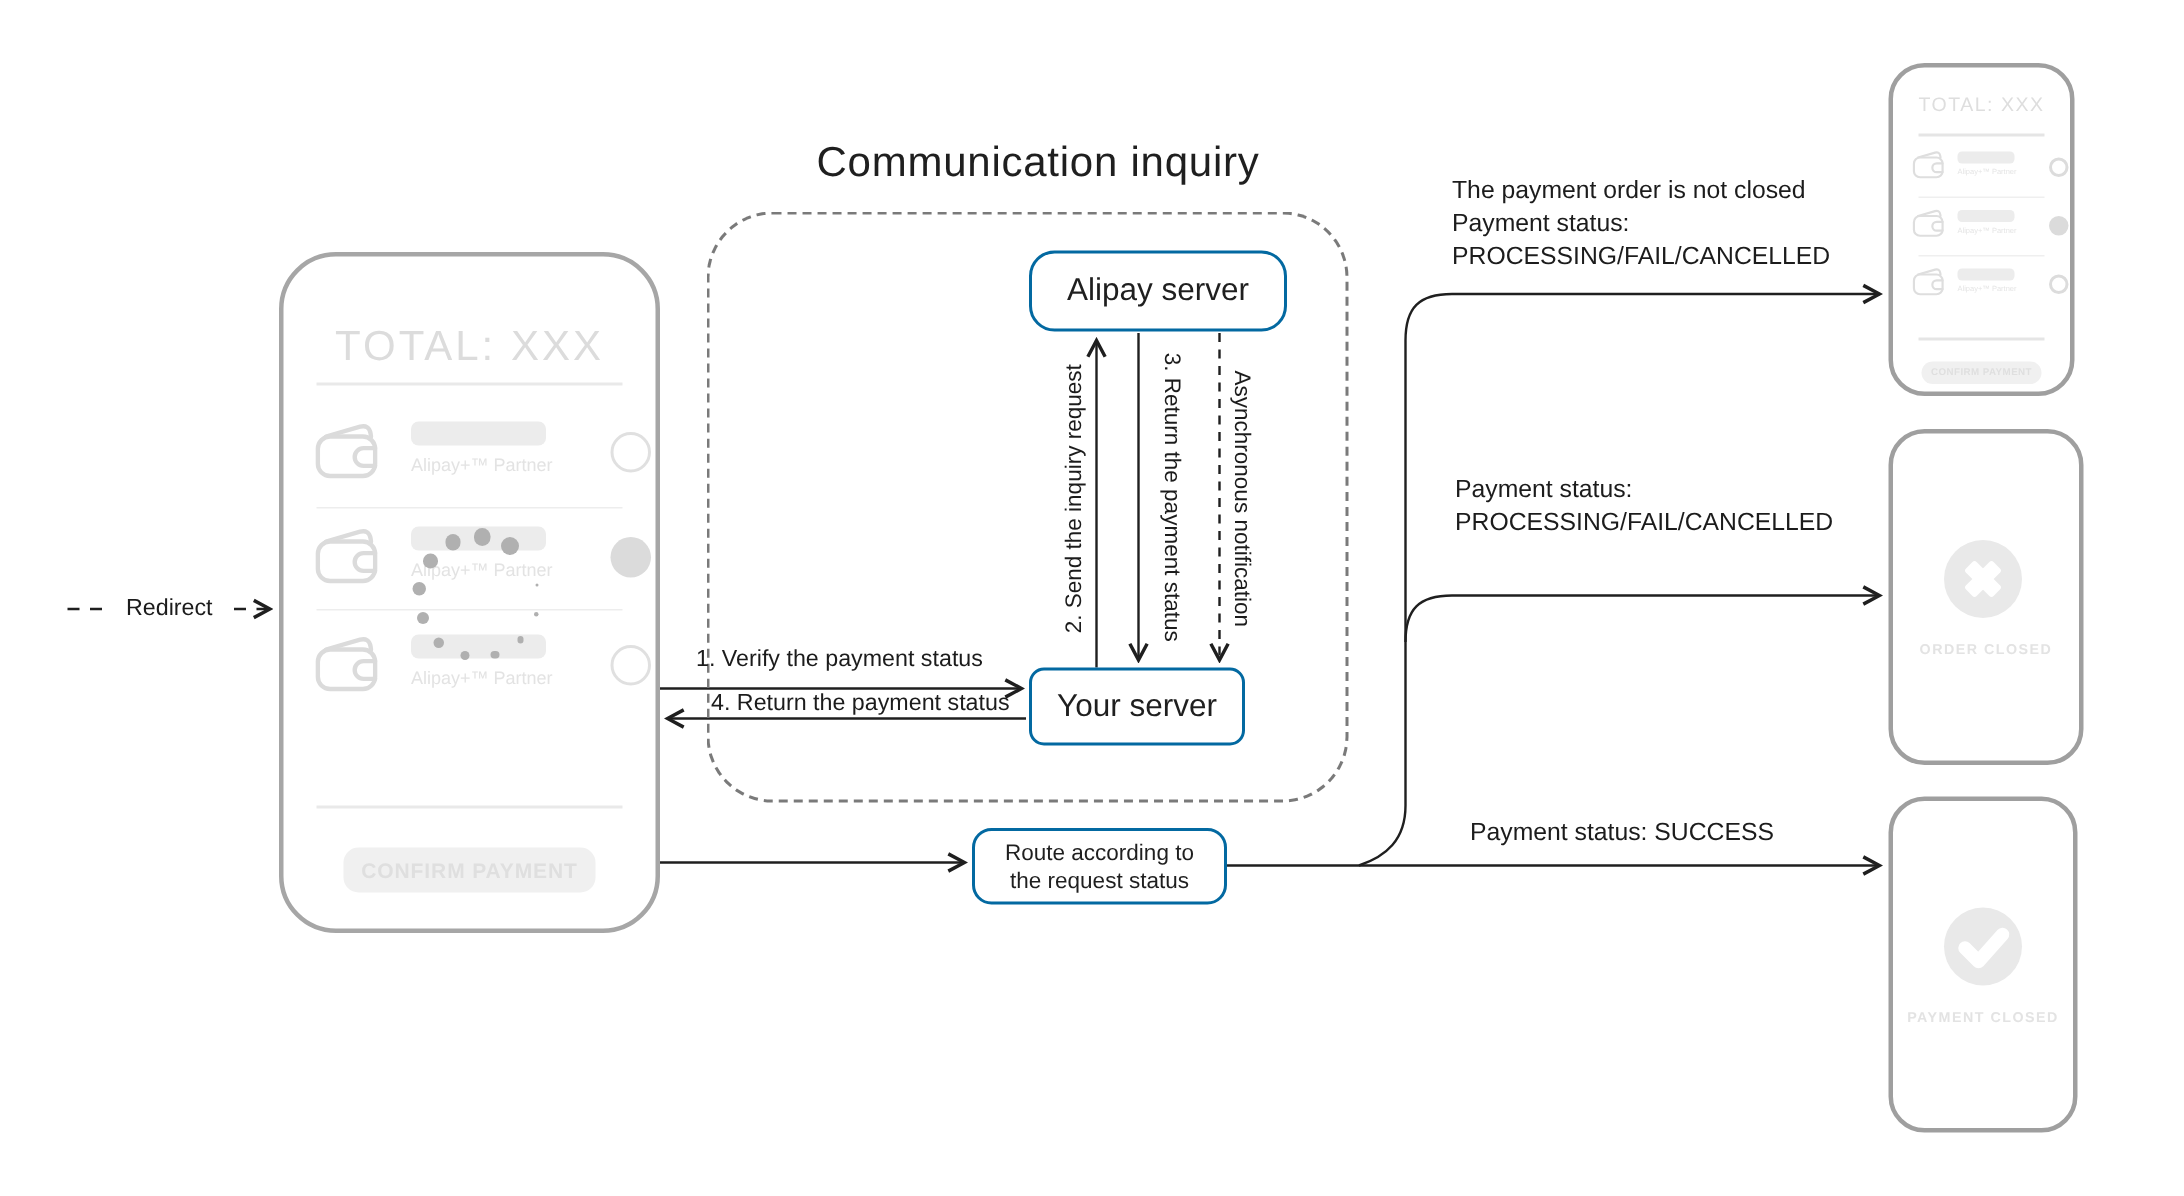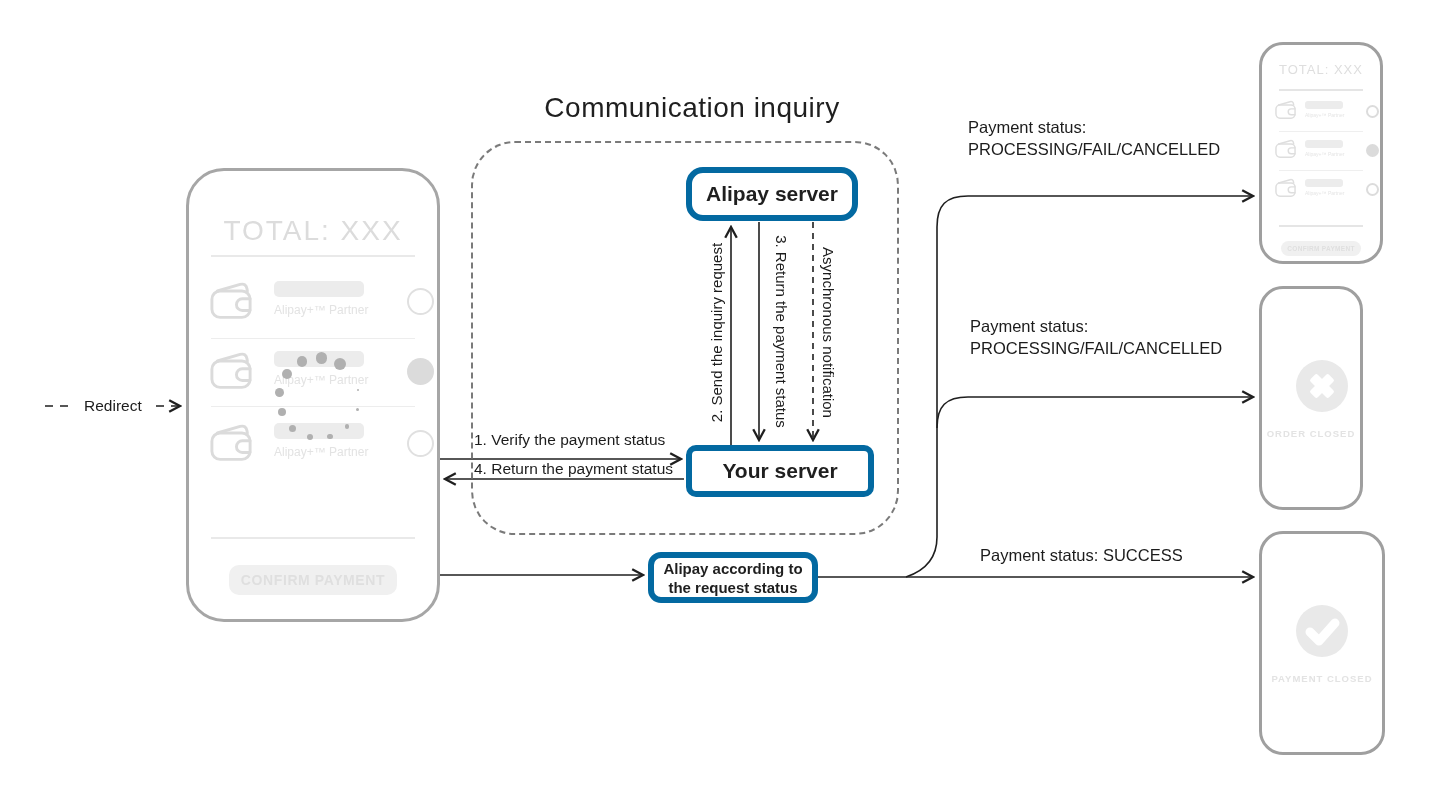--- a/index.html
+++ b/index.html
@@ -24,32 +24,31 @@
   svg.connectors .dash2{stroke-dasharray:6 5;}
 
   
   .process-container{
     left:471px;top:141px;width:424px;height:390px;
     border:2px dashed #7a7a7a;border-radius:44px;background:transparent;
   }
 
   
   .node-box{
-    background:#fff;border:6px solid #0369a1;display:flex;
+    background:#fff;border:2px solid #0369a1;display:flex;
     align-items:center;justify-content:center;text-align:center;
     box-sizing:border-box;
-    font-weight:bold;
   }
   .alipay-server{left:686px;top:167px;width:172px;height:54px;border-radius:17px;font-size:21px;}
-  .your-server{left:686px;top:445px;width:188px;height:52px;border-radius:10px;font-size:21px;}
+  .your-server{left:686px;top:445px;width:144px;height:52px;border-radius:10px;font-size:21px;}
   .route-box{left:648px;top:552px;width:170px;height:51px;border-radius:13px;font-size:15px;line-height:19px;flex-direction:column;}
 
   
   .hlabel{font-size:15.5px;color:#1c1c1c;white-space:nowrap;}
-  .step1-label{left:474px;top:431px;}
+  .step1-label{left:464px;top:431px;}
   .step4-label{left:474px;top:460px;}
   .redirect-label{left:84px;top:397px;text-align:right;}
   .vlabel{
     font-size:15px;color:#1c1c1c;white-space:nowrap;text-align:center;width:230px;
   }
   .step2-label{left:601px;top:324px;transform:rotate(-90deg);}
   .step3-label{left:666px;top:323px;transform:rotate(90deg);}
   .async-label{left:713px;top:324px;transform:rotate(90deg);}
 
   .outcome{font-size:16.5px;line-height:22px;color:#1c1c1c;white-space:nowrap;}
@@ -92,21 +91,21 @@
   .mini-divider{left:17px;right:17px;height:2px;background:#e5e5e5;}
   .mini-row{left:12px;width:95px;height:34px;}
   .mini-row .wallet{left:0;top:5px;width:23px;height:20px;color:#dedede;}
   .mini-row .bar{left:31px;top:6px;width:38px;height:8px;border-radius:3px;background:#ececec;}
   .mini-row .partner{left:31px;top:17px;font-size:5px;color:#e5e5e5;white-space:nowrap;}
   .mini-row .radio{right:-10px;top:10px;width:13px;height:13px;}
   .mini-row .radio.off{border:2px solid #dcdcdc;}
   .result-phone .confirm-btn{left:19px;top:196px;width:80px;height:15px;font-size:6.5px;border-radius:8px;letter-spacing:0.3px;}
 
   
-  .closed-phone{left:1259px;top:286px;width:104px;height:224px;}
+  .closed-phone{left:1259px;top:286px;width:130px;height:224px;}
   .success-phone{left:1259px;top:531px;width:126px;height:224px;}
   .status-circle{left:34px;top:71px;width:52px;height:52px;border-radius:50%;background:#e9e9e9;}
   .xbar{position:absolute;left:13px;top:21px;width:26px;height:10px;border-radius:2px;background:#fff;}
   .xbar.a{transform:rotate(45deg);}
   .xbar.b{transform:rotate(-45deg);}
   .status-text{left:0;top:139px;width:100%;text-align:center;font-size:9.5px;font-weight:600;
     letter-spacing:1px;color:#e3e3e3;white-space:nowrap;}
 </style>
 </head>
 <body>
@@ -201,25 +200,26 @@
 
 <div class="abs hlabel step1-label">1. Verify the payment status</div>
 <div class="abs hlabel step4-label">4. Return the payment status</div>
 <div class="abs vlabel step2-label">2. Send the inquiry request</div>
 <div class="abs vlabel step3-label">3. Return the payment status</div>
 <div class="abs vlabel async-label">Asynchronous notification</div>
 
 <div class="abs node-box alipay-server">Alipay server</div>
 <div class="abs node-box your-server">Your server</div>
 <div class="abs node-box route-box">
-  <span>Alipay according to</span>
+  <span>Route according to</span>
   <span>the request status</span>
 </div>
 
 <div class="abs outcome outcome-not-closed">
+  <div>The payment order is not closed</div>
   <div>Payment status:</div>
   <div>PROCESSING/FAIL/CANCELLED</div>
 </div>
 <div class="abs outcome outcome-closed">
   <div>Payment status:</div>
   <div>PROCESSING/FAIL/CANCELLED</div>
 </div>
 <div class="abs outcome outcome-success">Payment status: SUCCESS</div>
 
 <div class="abs phone mini-phone result-phone">

